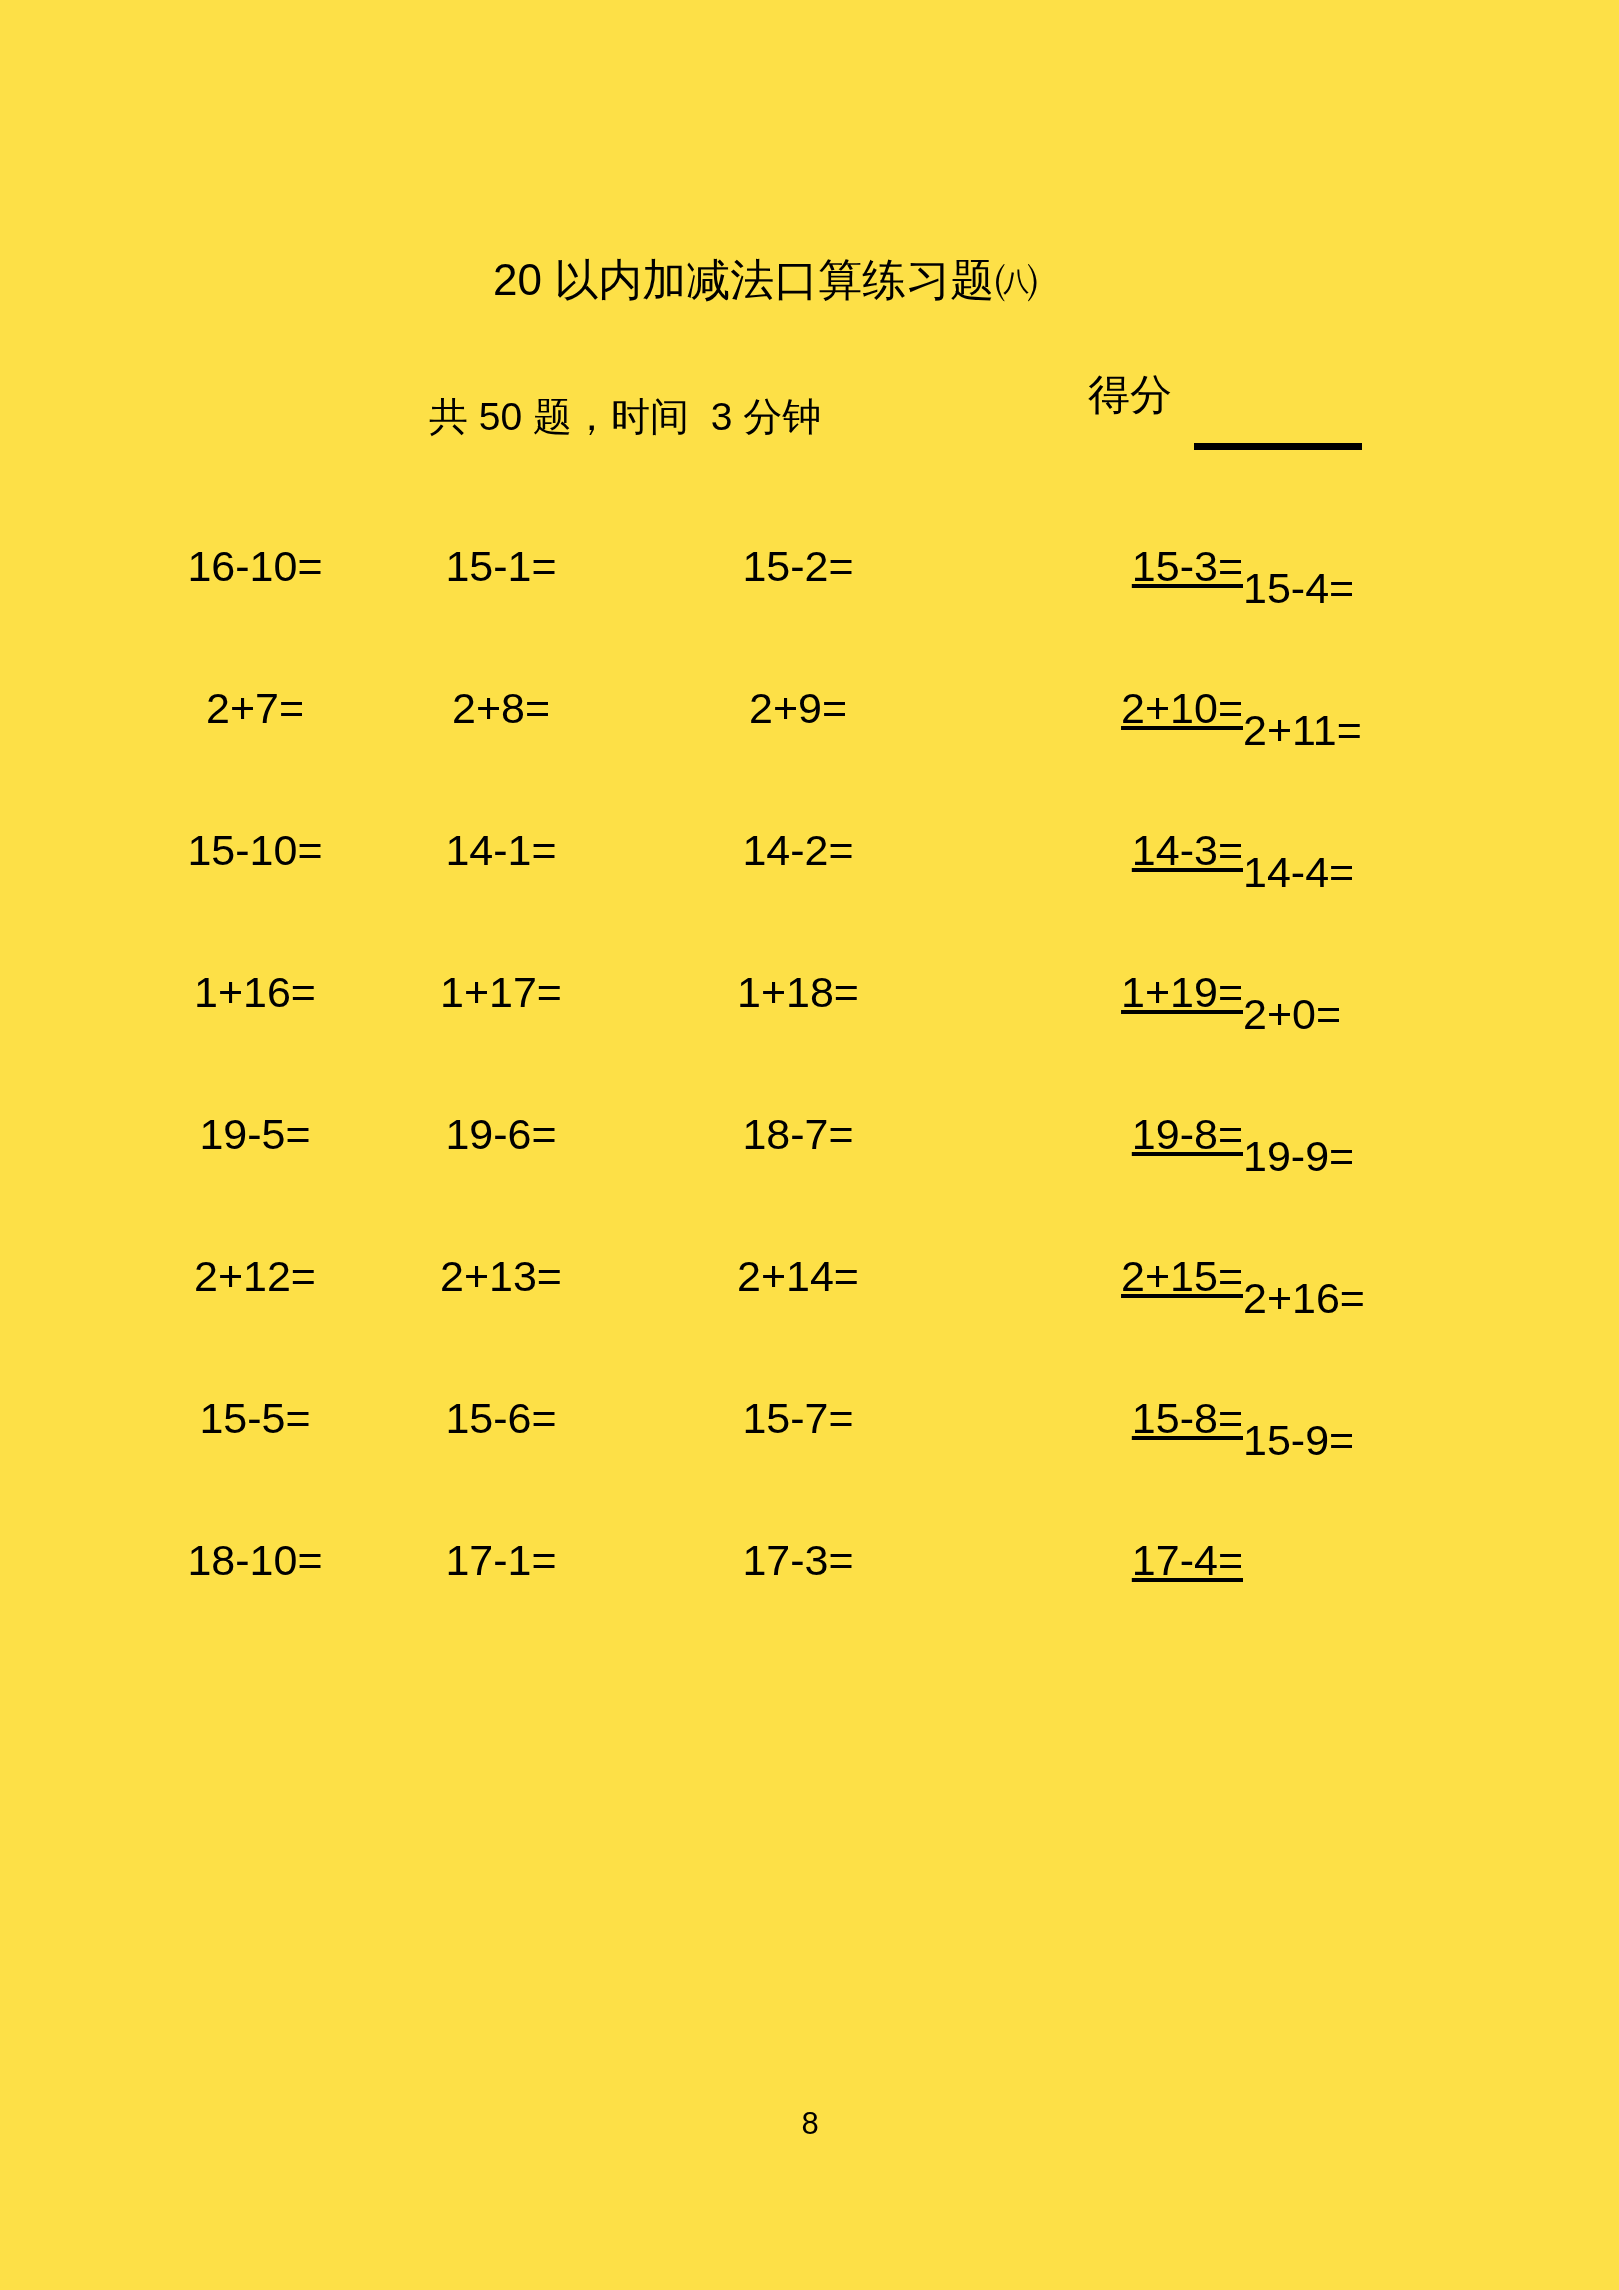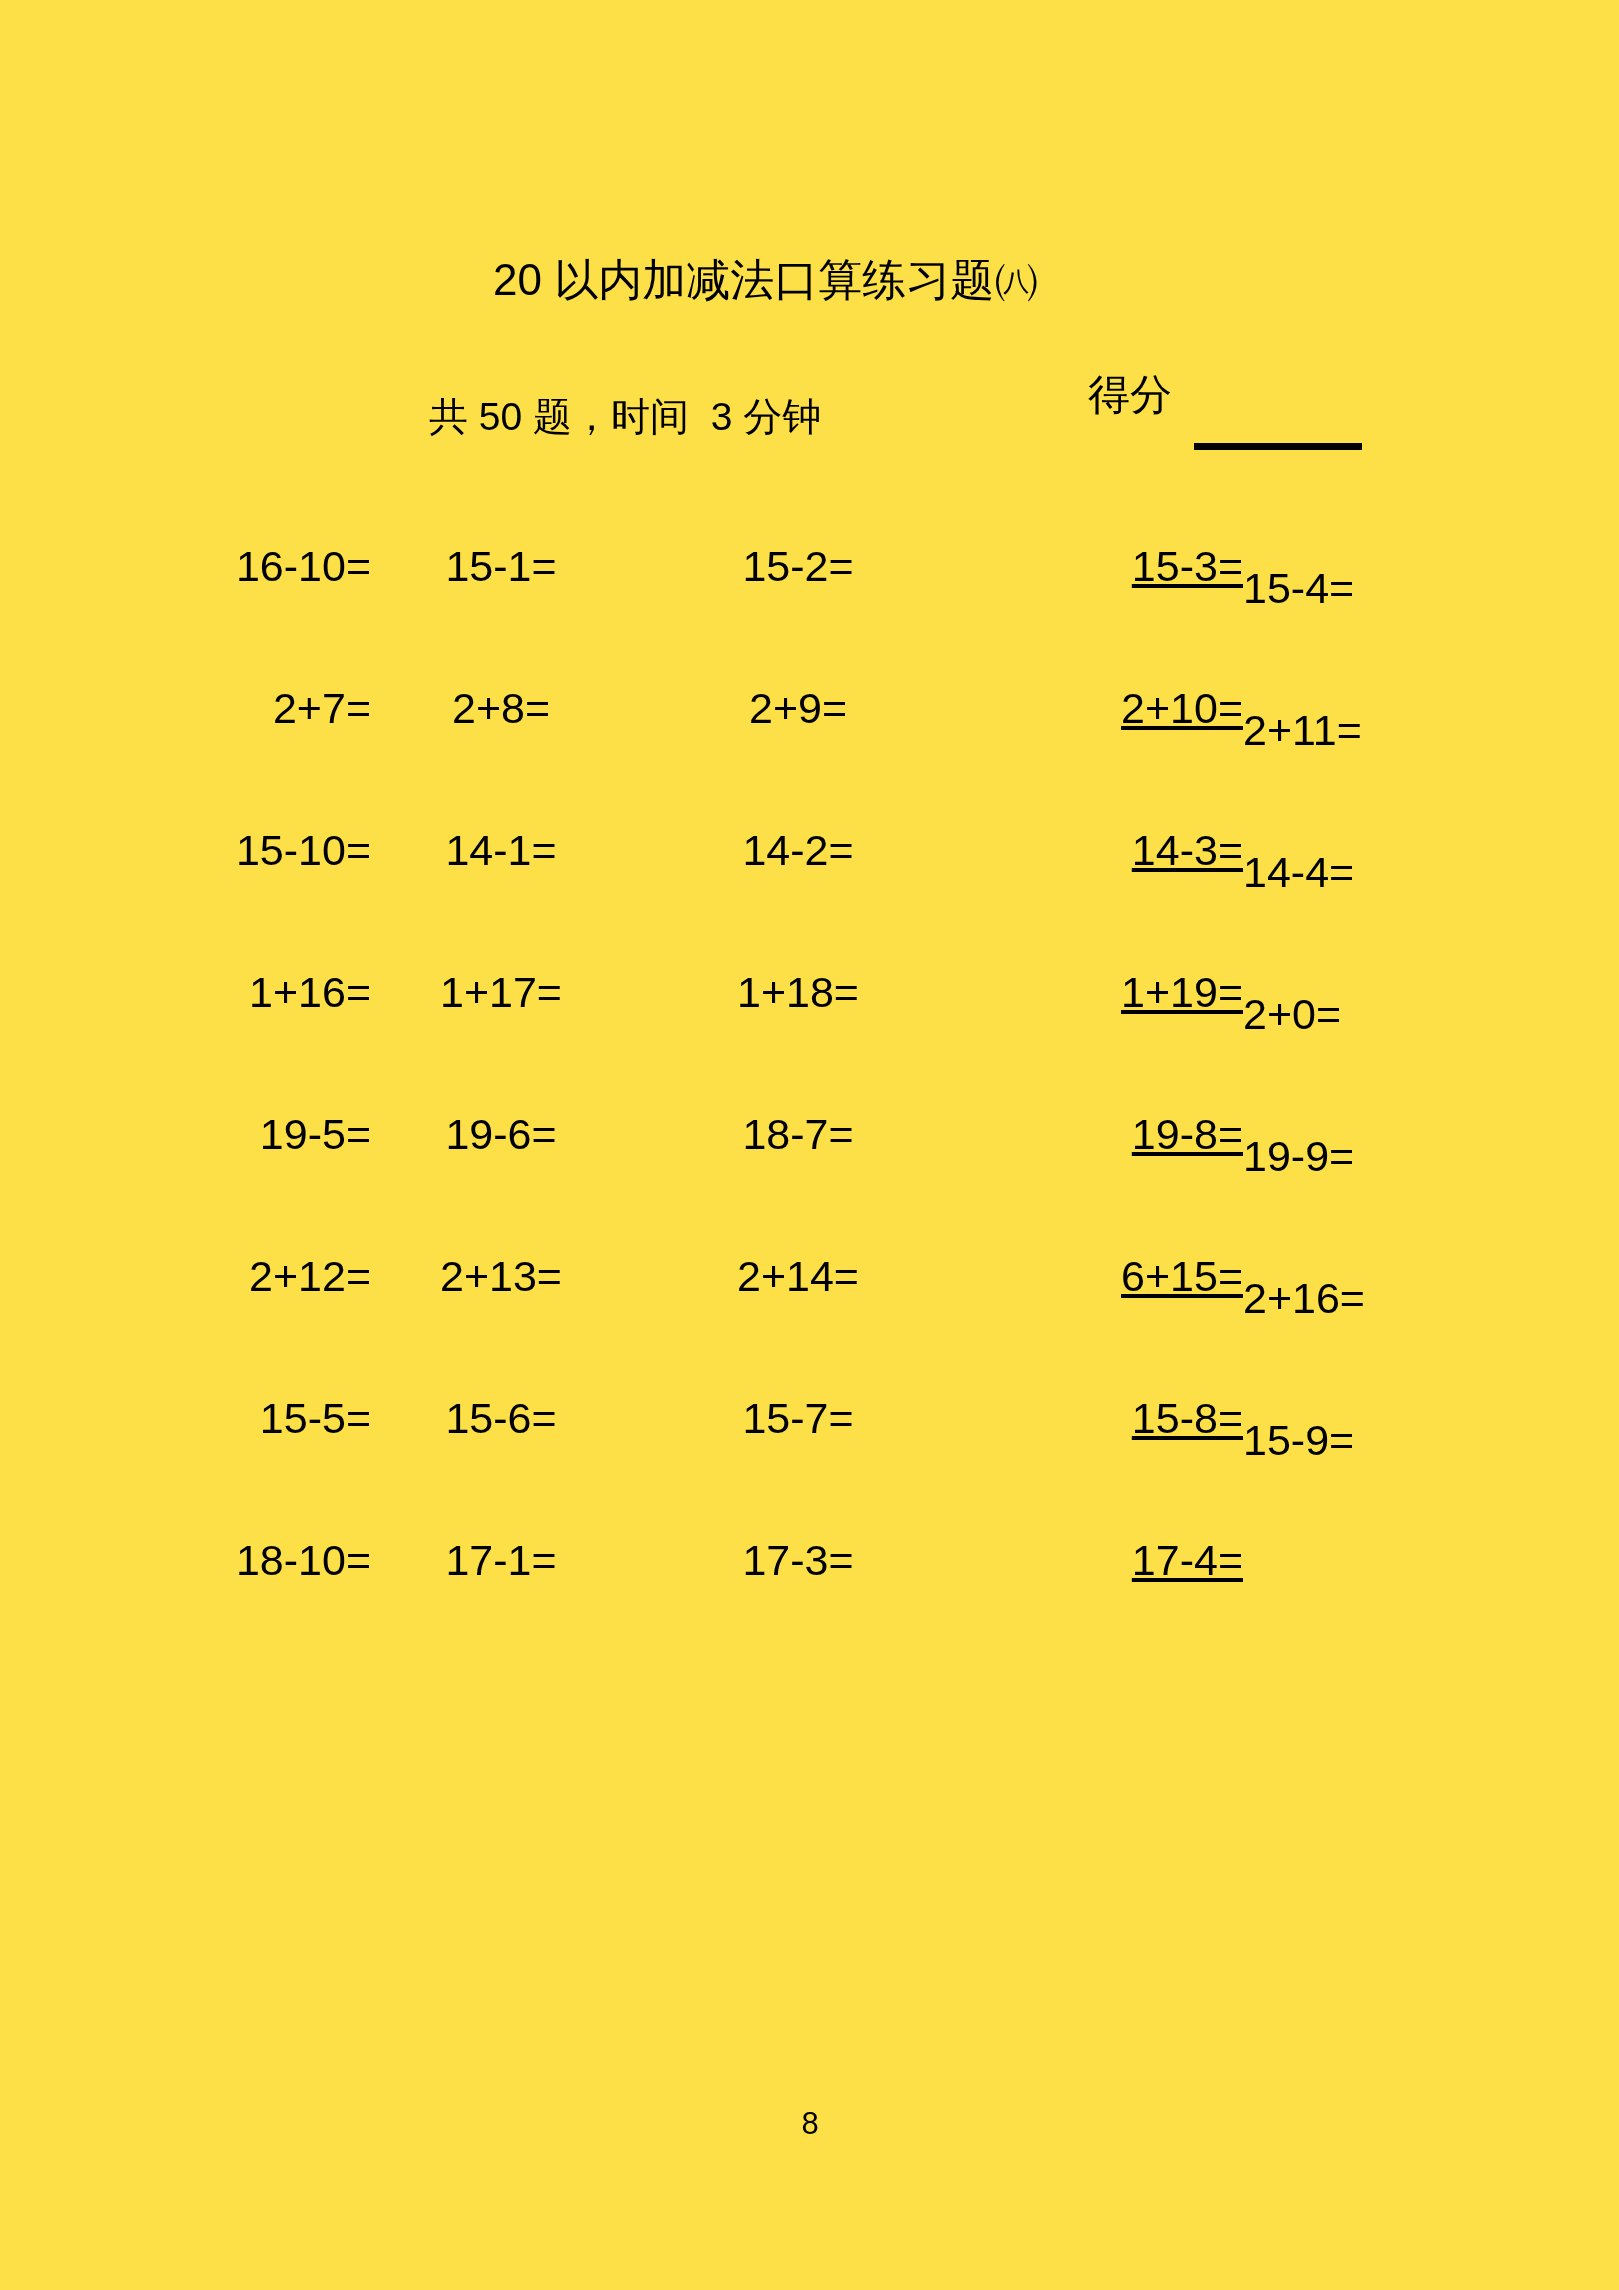--- a/index.html
+++ b/index.html
@@ -58,21 +58,21 @@
   }
   .problem-row {
     display: grid;
     grid-template-columns: 232px 260px 334px 278px 232px;
     height: 142px;
     align-items: center;
     font-family: "Liberation Sans", sans-serif;
     font-size: 43px;
     white-space: pre;
   }
-  .problem-row > span:nth-child(1) { text-align: right; }
+  .problem-row > span:nth-child(1) { text-align: center; }
   .problem-row > span:nth-child(2) { text-align: center; }
   .problem-row > span:nth-child(3) { text-align: center; }
   .problem-row > span:nth-child(4) { text-align: right; text-decoration: underline; }
   .problem-row > span:nth-child(5) { text-align: left; margin-top: 44px; }
   .page-number {
     position: absolute;
     left: 0;
     top: 2106px;
     width: 100%;
     text-align: center;
@@ -132,21 +132,21 @@
       <span>19-6=</span>
       <span>18-7=</span>
       <span>19-8=</span>
       <span>19-9=</span>
     </div>
 
     <div class="problem-row">
       <span>2+12=</span>
       <span>2+13=</span>
       <span>2+14=</span>
-      <span>6+15=</span>
+      <span>2+15=</span>
       <span>2+16=</span>
     </div>
 
     <div class="problem-row">
       <span>15-5=</span>
       <span>15-6=</span>
       <span>15-7=</span>
       <span>15-8=</span>
       <span>15-9=</span>
     </div>

